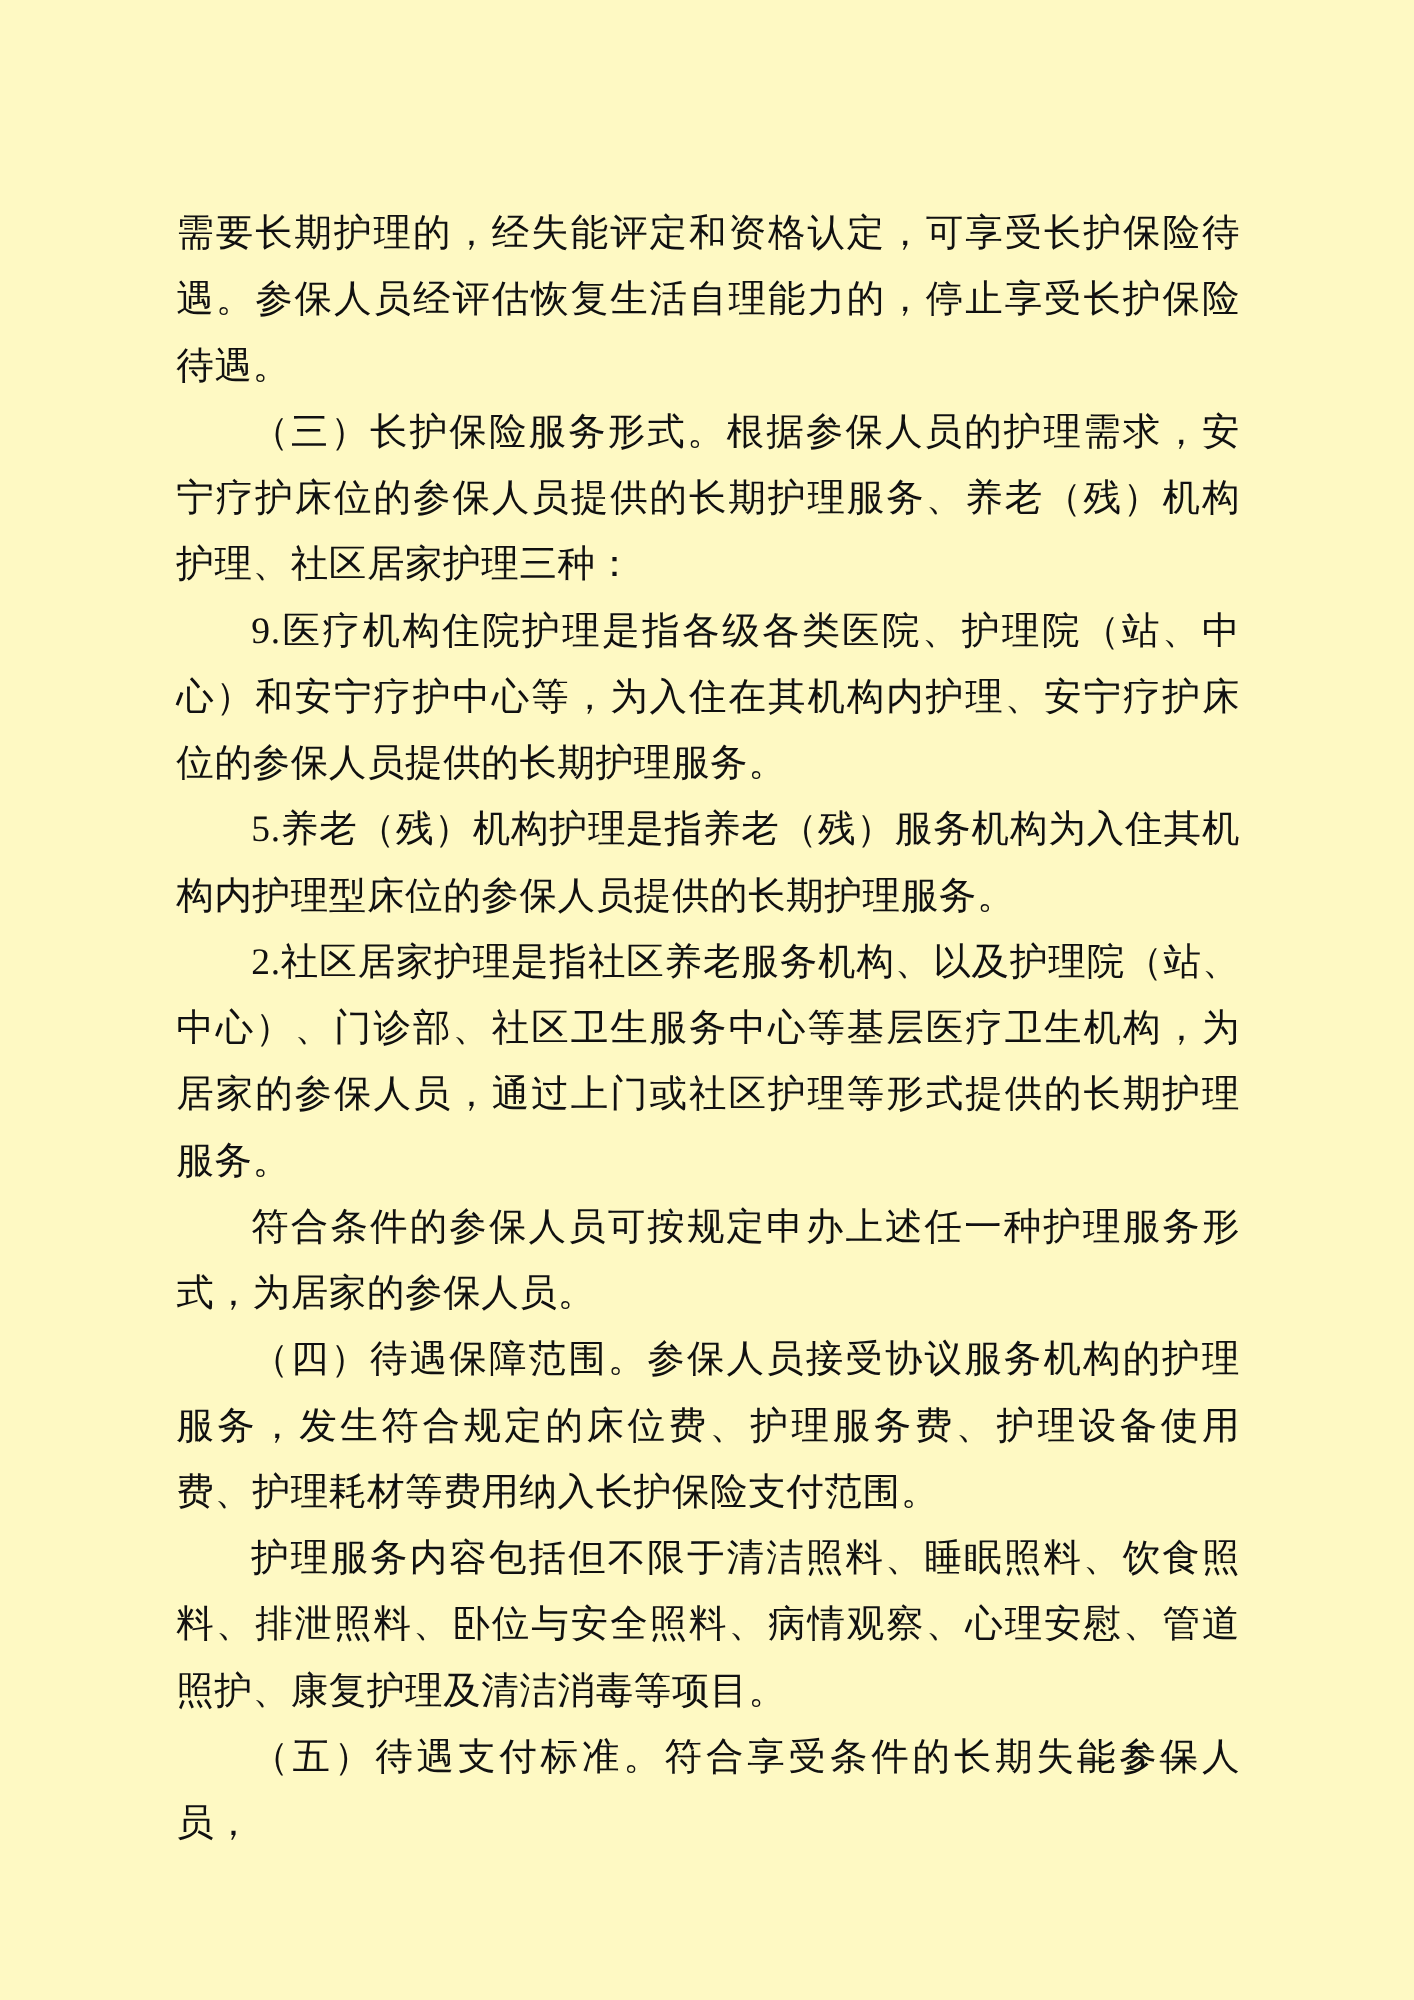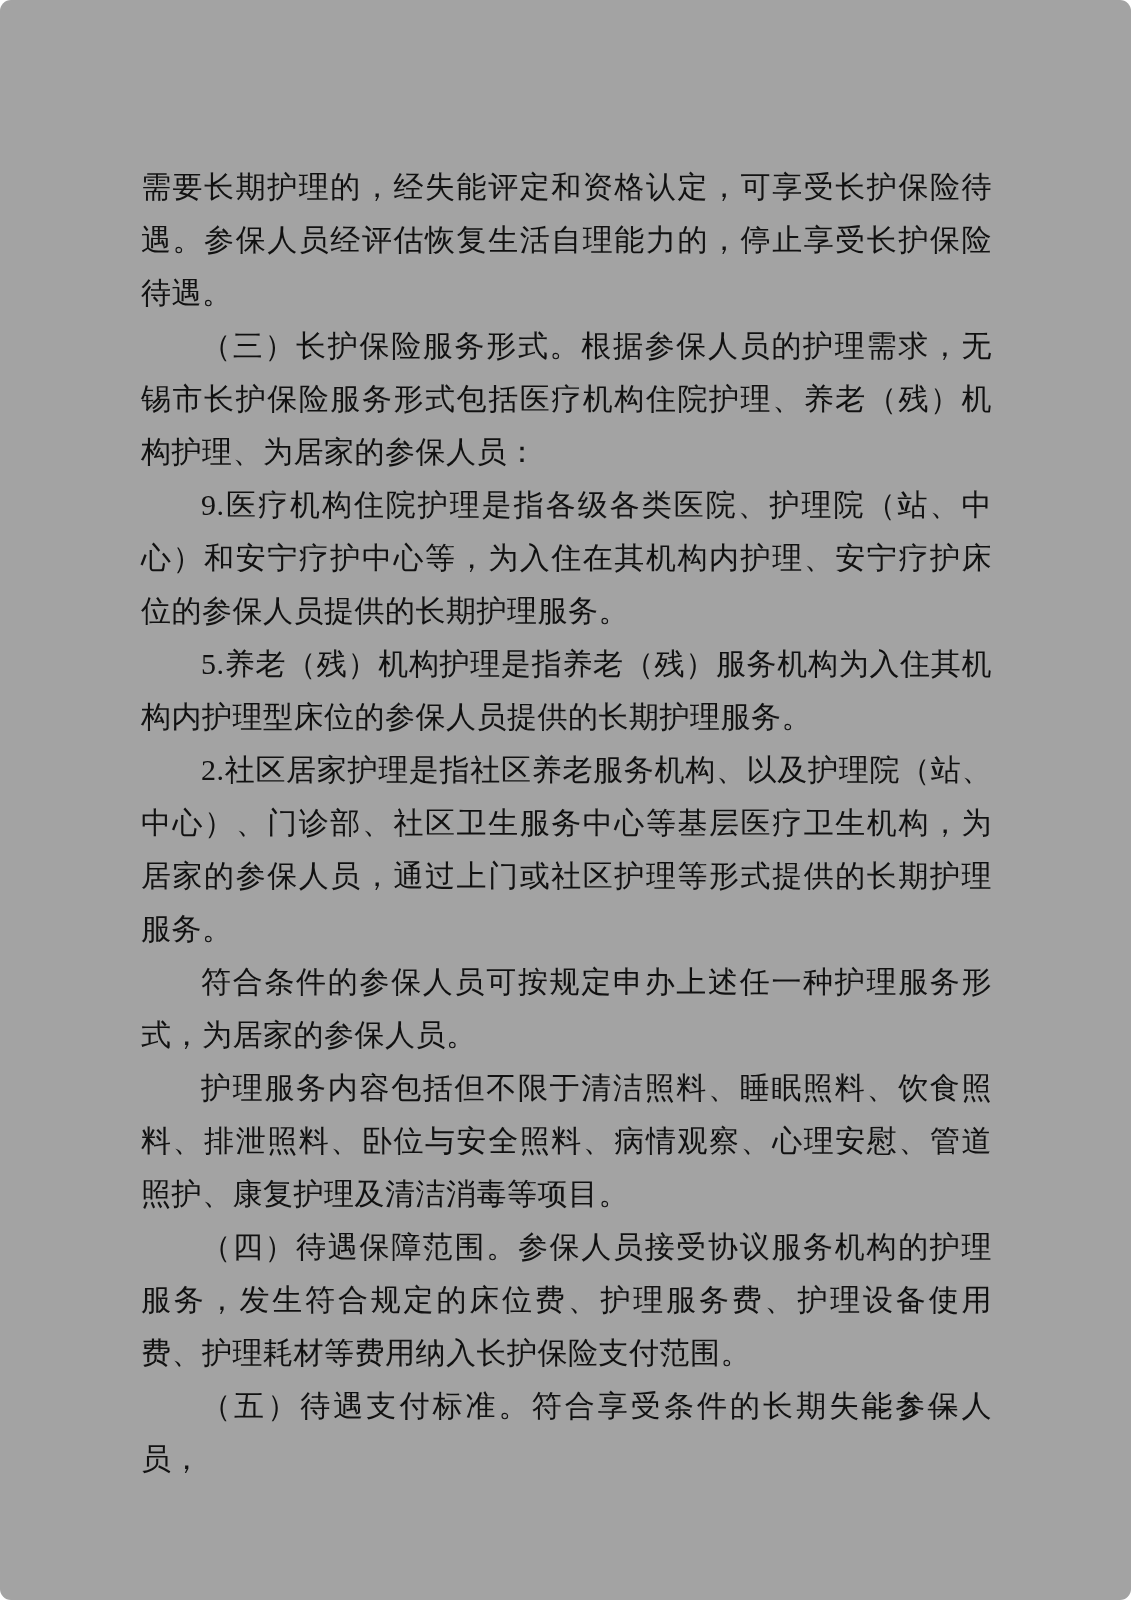--- a/index.html
+++ b/index.html
@@ -11,22 +11,21 @@
     position: relative;
     width: 1131px;
     height: 1600px;
     overflow: hidden;
     font-family: "Liberation Serif", "DejaVu Serif", serif;
     color: #111111;
   }
   .page {
     position: absolute;
     inset: 0;
-    background: #a3a3a3;
-    border-radius: 11px;
+    background: #fef9c3;
   }
   .content {
     position: absolute;
     left: 141px;
     top: 160px;
     width: 851px;
     font-size: 30px;
     line-height: 53px;
     text-align: justify;
     text-justify: inter-ideograph;
@@ -50,25 +49,25 @@
     white-space: nowrap;
   }
 </style>
 </head>
 <body>
 
 <div class="page">
 
   <div class="content">
     <p>需要长期护理的，经失能评定和资格认定，可享受长护保险待遇。参保人员经评估恢复生活自理能力的，停止享受长护保险待遇。</p>
-    <p class="indent">（三）长护保险服务形式。根据参保人员的护理需求，无锡市长护保险服务形式包括医疗机构住院护理、养老（残）机构护理、为居家的参保人员：</p>
+    <p class="indent">（三）长护保险服务形式。根据参保人员的护理需求，安宁疗护床位的参保人员提供的长期护理服务、养老（残）机构护理、社区居家护理三种：</p>
     <p class="indent">9.医疗机构住院护理是指各级各类医院、护理院（站、中心）和安宁疗护中心等，为入住在其机构内护理、安宁疗护床位的参保人员提供的长期护理服务。</p>
     <p class="indent">5.养老（残）机构护理是指养老（残）服务机构为入住其机构内护理型床位的参保人员提供的长期护理服务。</p>
     <p class="indent">2.社区居家护理是指社区养老服务机构、以及护理院（站、中心）、门诊部、社区卫生服务中心等基层医疗卫生机构，为居家的参保人员，通过上门或社区护理等形式提供的长期护理服务。</p>
     <p class="indent">符合条件的参保人员可按规定申办上述任一种护理服务形式，为居家的参保人员。</p>
+    <p class="indent">（四）待遇保障范围。参保人员接受协议服务机构的护理服务，发生符合规定的床位费、护理服务费、护理设备使用费、护理耗材等费用纳入长护保险支付范围。</p>
     <p class="indent">护理服务内容包括但不限于清洁照料、睡眠照料、饮食照料、排泄照料、卧位与安全照料、病情观察、心理安慰、管道照护、康复护理及清洁消毒等项目。</p>
-    <p class="indent">（四）待遇保障范围。参保人员接受协议服务机构的护理服务，发生符合规定的床位费、护理服务费、护理设备使用费、护理耗材等费用纳入长护保险支付范围。</p>
     <p class="indent">（五）待遇支付标准。符合享受条件的长期失能参保人员，</p>
   </div>
 
   <div class="page-number">— 5 —</div>
 
 </div>
 
 </body></html>

